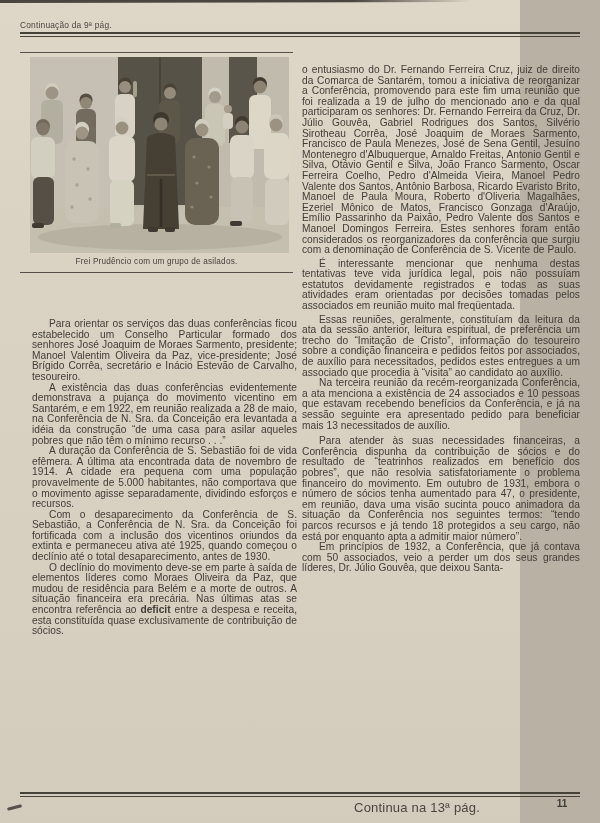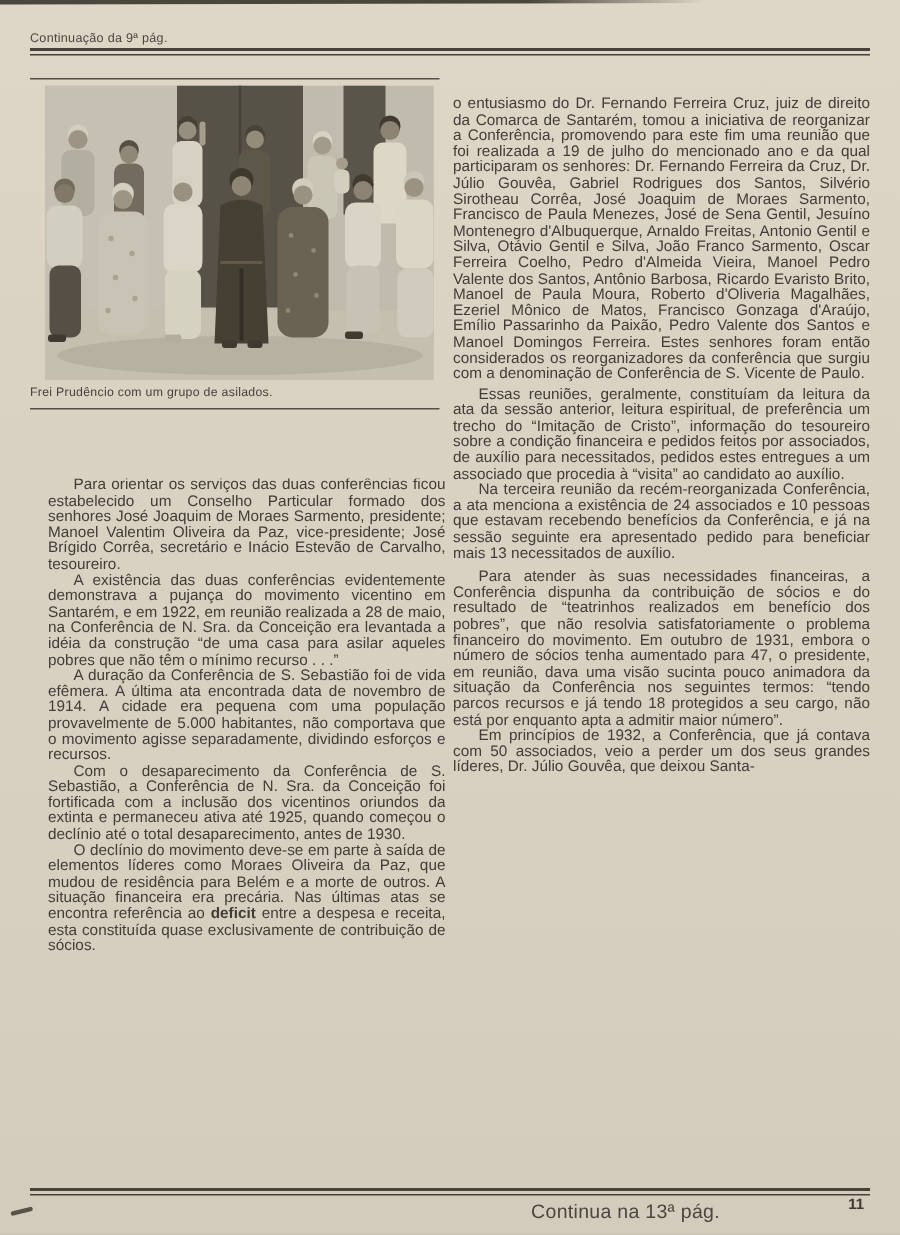--- a/index.html
+++ b/index.html
@@ -2,21 +2,21 @@
 <html lang="pt"><head>
 <meta charset="utf-8">
 <style>
   html,body { margin:0; padding:0; }
   body {
     width:600px; height:823px; overflow:hidden;
     font-family:"Liberation Sans","DejaVu Sans",sans-serif;
     background:#b9b1a3;
   }
   .page {
-    position:relative; width:600px; height:823px;
+    position:relative; width:520px; height:823px;
     background:linear-gradient(180deg,#ded6c7 0%,#dad2c3 30%,#d7cfc0 70%,#d3cbbc 100%);
     color:#403c36;
   }
   .top-edge {
     position:absolute; top:0; left:0; width:470px; height:3px;
     background:linear-gradient(90deg,#4a453d 0%,#4a453d 75%,rgba(74,69,61,0) 100%);
     transform:rotate(-0.12deg); transform-origin:left top;
   }
   .header-note {
     position:absolute; left:20px; top:20px;
@@ -33,41 +33,41 @@
     border-top:1.2px solid #55504a;
   }
   .photo-rule-top { top:52px; }
   .photo-rule-bottom { top:272px; }
   .photo-frame {
     position:absolute; left:30px; top:57px; width:259px; height:196px;
     box-shadow:0 0 0 1px rgba(120,112,100,.35) inset;
   }
   .caption {
     position:absolute; left:20px; top:257px; width:273px;
-    text-align:left; font-size:8.2px; letter-spacing:.2px; color:#46413b;
+    text-align:center; font-size:8.2px; letter-spacing:.2px; color:#46413b;
   }
   .col {
     position:absolute; text-align:justify; overflow:hidden;
     font-size:10.2px; line-height:10.6px; letter-spacing:.03px;
     color:#413d37;
   }
   .col p { margin:0; text-indent:17px; }
   .col p.no-indent { text-indent:0;margin-top:10px; }
   .col p.gap-sm { margin-top:3px; }
   .col p.gap-md { margin-top:5px; }
   .col .bold { font-weight:bold; }
   .col-left  { left:32px;  top:319px; width:265px; height:462px; }
   .col-right { left:302px; top:55px;  width:278px; height:726px; }
   .footer-note {
     position:absolute; left:330px; top:800px; width:150px;
     text-align:right; font-size:13px; color:#4b463f; letter-spacing:.2px;
   }
   .page-number {
     position:absolute; left:548px; top:798px; width:28px;
-    text-align:right; font-size:10px; font-weight:700; color:#3f3a34;
+    text-align:center; font-size:10px; font-weight:700; color:#3f3a34;
   }
   .ink-smudge {
     position:absolute; left:7px; top:806px; width:15px; height:3px;
     background:#57524a; border-radius:2px; transform:rotate(-14deg);
   }
 </style>
 </head>
 <body>
 
 <div class="page">
@@ -193,20 +193,21 @@
   <div class="col col-left">
     <p>Para orientar os serviços das duas conferências ficou estabelecido um Conselho Particular formado dos senhores José Joaquim de Moraes Sarmento, presidente; Manoel Valentim Oliveira da Paz, vice-presidente; José Brígido Corrêa, secretário e Inácio Estevão de Carvalho, tesoureiro.</p>
     <p>A existência das duas conferências evidentemente demonstrava a pujança do movimento vicentino em Santarém, e em 1922, em reunião realizada a 28 de maio, na Conferência de N. Sra. da Conceição era levantada a idéia da construção “de uma casa para asilar aqueles pobres que não têm o mínimo recurso . . .”</p>
     <p>A duração da Conferência de S. Sebastião foi de vida efêmera. A última ata encontrada data de novembro de 1914. A cidade era pequena com uma população provavelmente de 5.000 habitantes, não comportava que o movimento agisse separadamente, dividindo esforços e recursos.</p>
     <p>Com o desaparecimento da Conferência de S. Sebastião, a Conferência de N. Sra. da Conceição foi fortificada com a inclusão dos vicentinos oriundos da extinta e permaneceu ativa até 1925, quando começou o declínio até o total desaparecimento, antes de 1930.</p>
     <p><span>O declínio do movimento deve-se em parte à saída de elementos líderes como Moraes Oliveira da Paz, que mudou de residência para Belém e a morte de outros. A situação financeira era precária. Nas últimas atas se encontra referência ao </span><span class="bold">deficit</span><span> entre a despesa e receita, esta constituída quase exclusivamente de contribuição de sócios.</span></p>
   </div>
 
   <div class="col col-right">
     <p class="no-indent">o entusiasmo do Dr. Fernando Ferreira Cruz, juiz de direito da Comarca de Santarém, tomou a iniciativa de reorganizar a Conferência, promovendo para este fim uma reunião que foi realizada a 19 de julho do mencionado ano e da qual participaram os senhores: Dr. Fernando Ferreira da Cruz, Dr. Júlio Gouvêa, Gabriel Rodrigues dos Santos, Silvério Sirotheau Corrêa, José Joaquim de Moraes Sarmento, Francisco de Paula Menezes, José de Sena Gentil, Jesuíno Montenegro d'Albuquerque, Arnaldo Freitas, Antonio Gentil e Silva, Otávio Gentil e Silva, João Franco Sarmento, Oscar Ferreira Coelho, Pedro d'Almeida Vieira, Manoel Pedro Valente dos Santos, Antônio Barbosa, Ricardo Evaristo Brito, Manoel de Paula Moura, Roberto d'Oliveria Magalhães, Ezeriel Mônico de Matos, Francisco Gonzaga d'Araújo, Emílio Passarinho da Paixão, Pedro Valente dos Santos e Manoel Domingos Ferreira. Estes senhores foram então considerados os reorganizadores da conferência que surgiu com a denominação de Conferência de S. Vicente de Paulo.</p>
+    <p class="gap-sm">É interessante mencionar que nenhuma destas tentativas teve vida jurídica legal, pois não possuíam estatutos devidamente registrados e todas as suas atividades eram orientadas por decisões tomadas pelos associados em reunião muito mal freqüentada.</p>
     <p class="gap-sm">Essas reuniões, geralmente, constituíam da leitura da ata da sessão anterior, leitura espiritual, de preferência um trecho do “Imitação de Cristo”, informação do tesoureiro sobre a condição financeira e pedidos feitos por associados, de auxílio para necessitados, pedidos estes entregues a um associado que procedia à “visita” ao candidato ao auxílio.</p>
     <p>Na terceira reunião da recém-reorganizada Conferência, a ata menciona a existência de 24 associados e 10 pessoas que estavam recebendo benefícios da Conferência, e já na sessão seguinte era apresentado pedido para beneficiar mais 13 necessitados de auxílio.</p>
     <p class="gap-md">Para atender às suas necessidades financeiras, a Conferência dispunha da contribuição de sócios e do resultado de “teatrinhos realizados em benefício dos pobres”, que não resolvia satisfatoriamente o problema financeiro do movimento. Em outubro de 1931, embora o número de sócios tenha aumentado para 47, o presidente, em reunião, dava uma visão sucinta pouco animadora da situação da Conferência nos seguintes termos: “tendo parcos recursos e já tendo 18 protegidos a seu cargo, não está por enquanto apta a admitir maior número”.</p>
     <p>Em princípios de 1932, a Conferência, que já contava com 50 associados, veio a perder um dos seus grandes líderes, Dr. Júlio Gouvêa, que deixou Santa-</p>
   </div>
 
   <div class="rule-double footer-rule"></div>
 
   <div class="footer-note">Continua na 13ª pág.</div>
 

